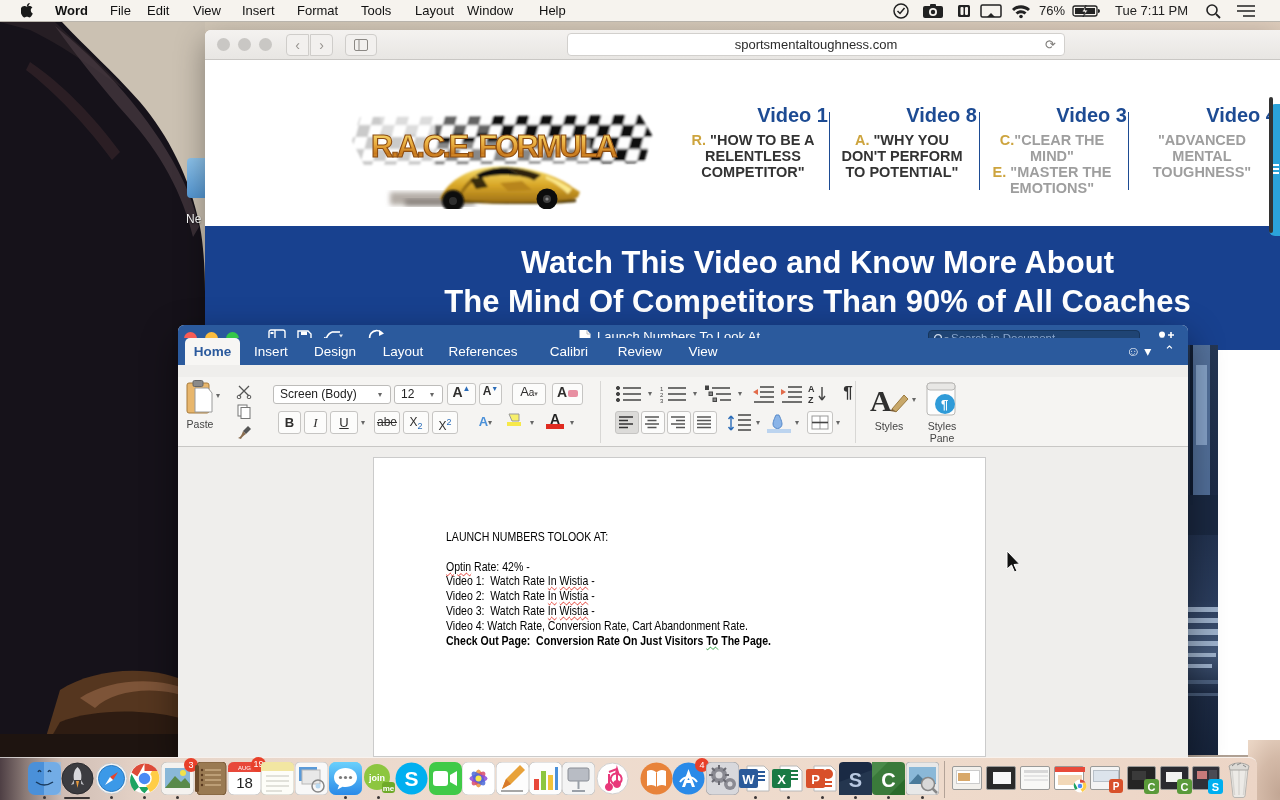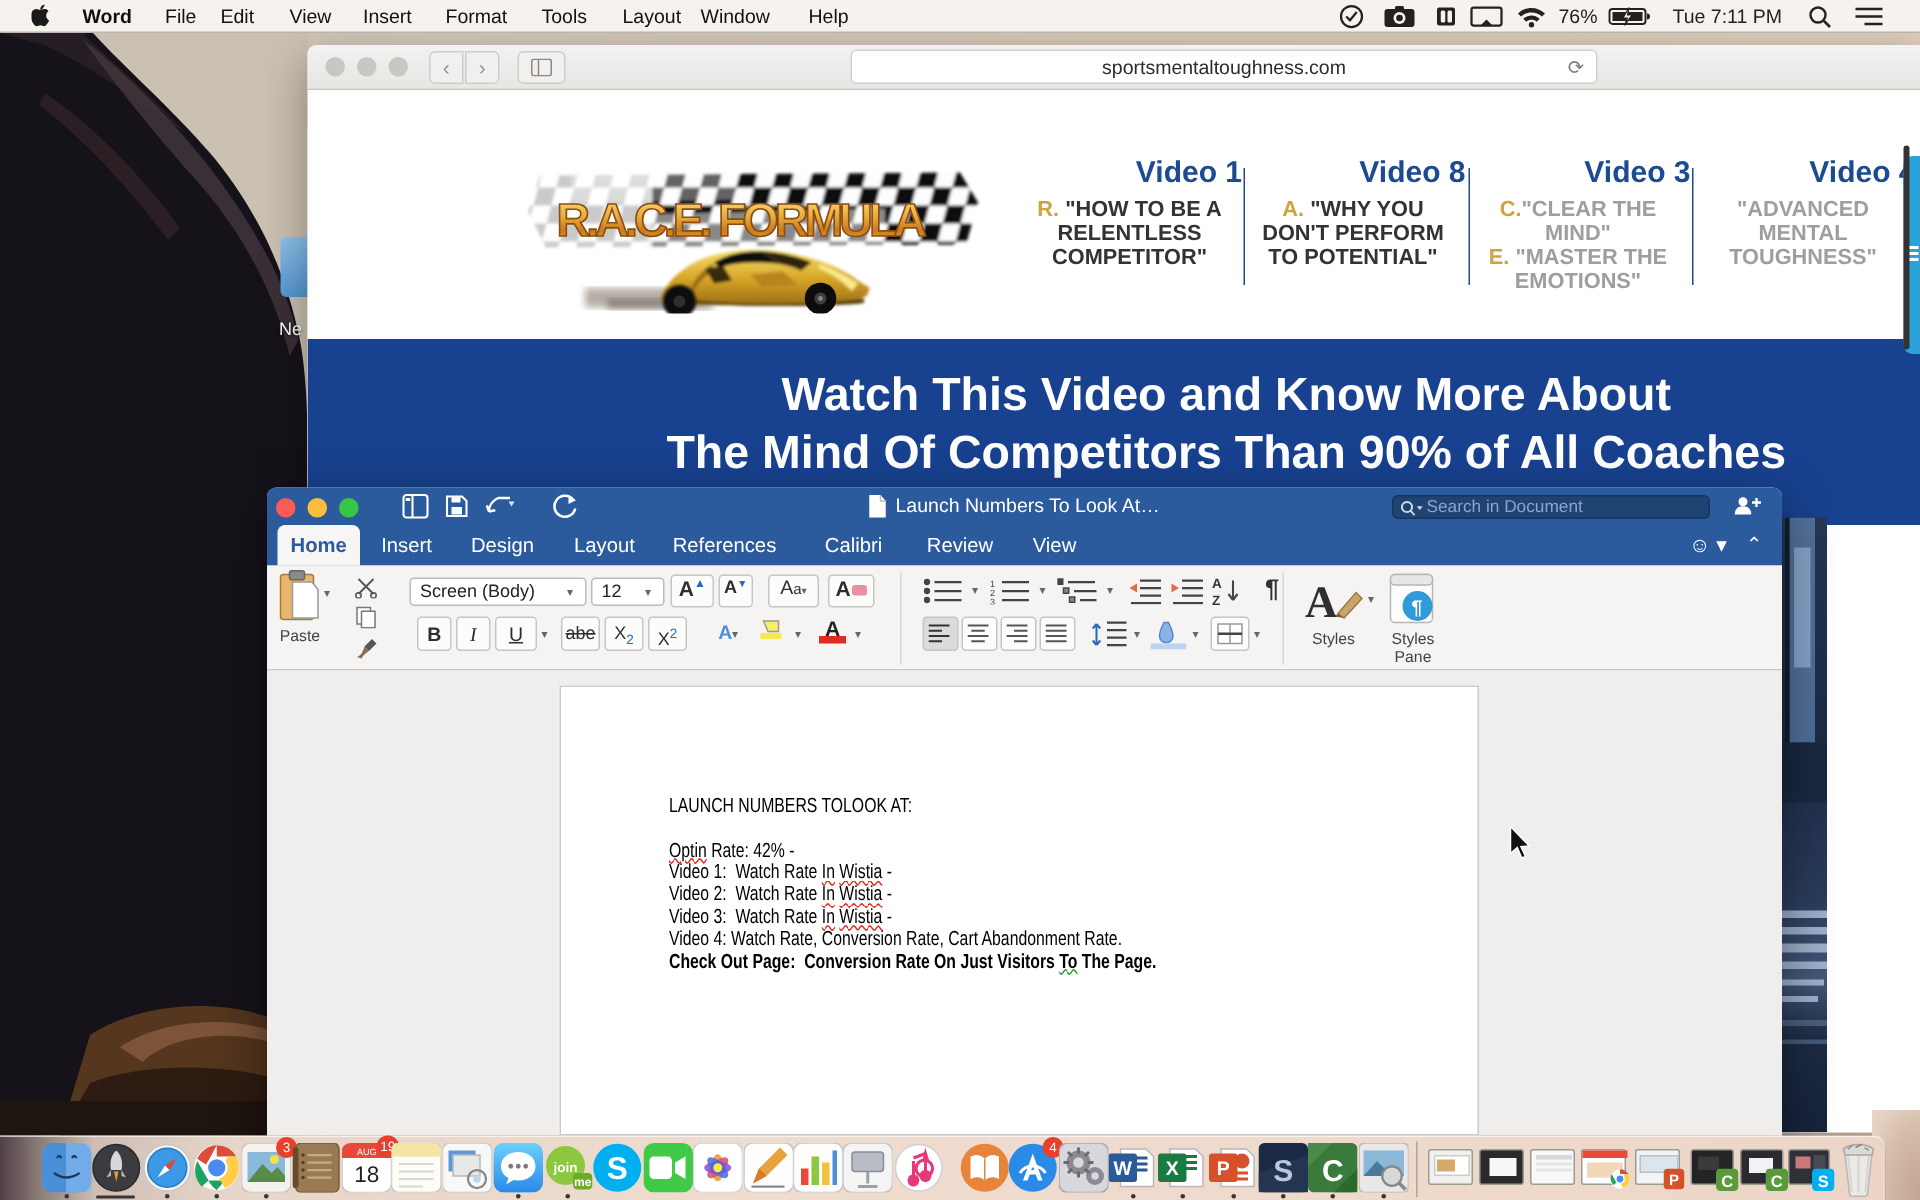--- a/index.html
+++ b/index.html
@@ -25,21 +25,21 @@
 .badge { position:absolute; border-radius:50%; background:#e8402a; color:#fff; font-size:9px; text-align:center; }
 
 #word { left:178px; top:325px; width:1010px; height:432px; border-radius:6px 6px 0 0;
   box-shadow:0 12px 36px rgba(0,0,0,.45); background:#efeeec; }
 #wtitle { position:absolute; left:0; top:0; width:100%; height:25px; background:#2b5a9d; border-radius:6px 6px 0 0; }
 .wtl { position:absolute; top:6.5px; width:13px; height:13px; border-radius:50%; }
 #wtitle svg.wic { position:absolute; top:4px; }
 #wtname { position:absolute; left:419px; top:4px; color:#fff; font-size:13px; }
 #wsearch { position:absolute; left:750px; top:5px; width:212px; height:16px; background:#1f4474; border:1px solid #16355c; border-radius:4px;
   color:#89a6cd; font-size:11.5px; line-height:15px; padding-left:22px; }
-#wtabs { position:absolute; left:0; top:25px; width:100%; height:27px; background:#2b5a9d; }
+#wtabs { position:absolute; left:0; top:13px; width:100%; height:27px; background:#2b5a9d; }
 .wtab { position:absolute; top:0; height:27px; color:#fff; font-size:13.5px; line-height:27px; text-align:center; }
 .wtab.active { background:#f7f6f4; color:#2b5a9d; border-radius:5px 5px 0 0; font-weight:bold; }
 #wribbon { position:absolute; left:0; top:52px; width:100%; height:70px; background:#f5f4f2; border-bottom:1px solid #c8c7c5; }
 .rb { position:absolute; background:#fcfcfb; border:1px solid #c6c5c3; border-radius:3px; color:#2f2e2d; text-align:center; }
 .rlabel { position:absolute; font-size:10.5px; color:#444; text-align:center; }
 .rcombo { position:absolute; background:#fff; border:1px solid #bdbcba; border-radius:3px; font-size:12px; color:#222;
   padding-left:6px; line-height:17px; text-align:left; }
 .rcaret { position:absolute; font-size:8px; color:#666; }
 .rdiv { position:absolute; width:1px; background:#d8d7d5; top:56px; height:62px; }
 #wdoc { position:absolute; left:0; top:122px; width:100%; height:310px; background:#efeeec; overflow:hidden; }

